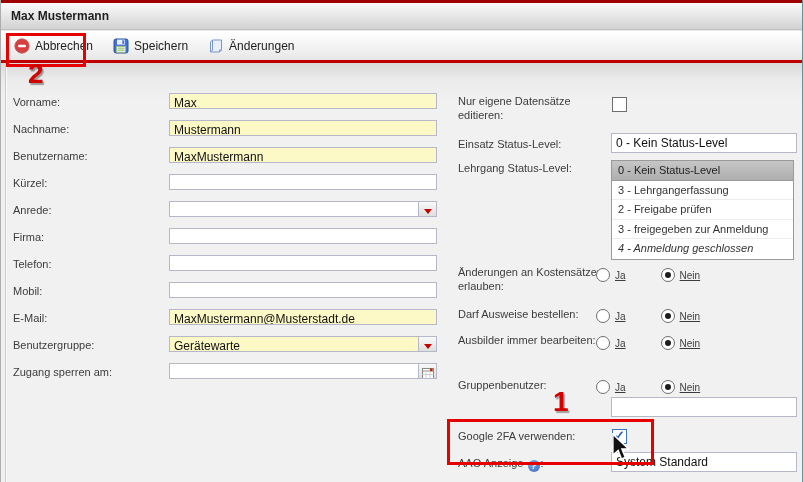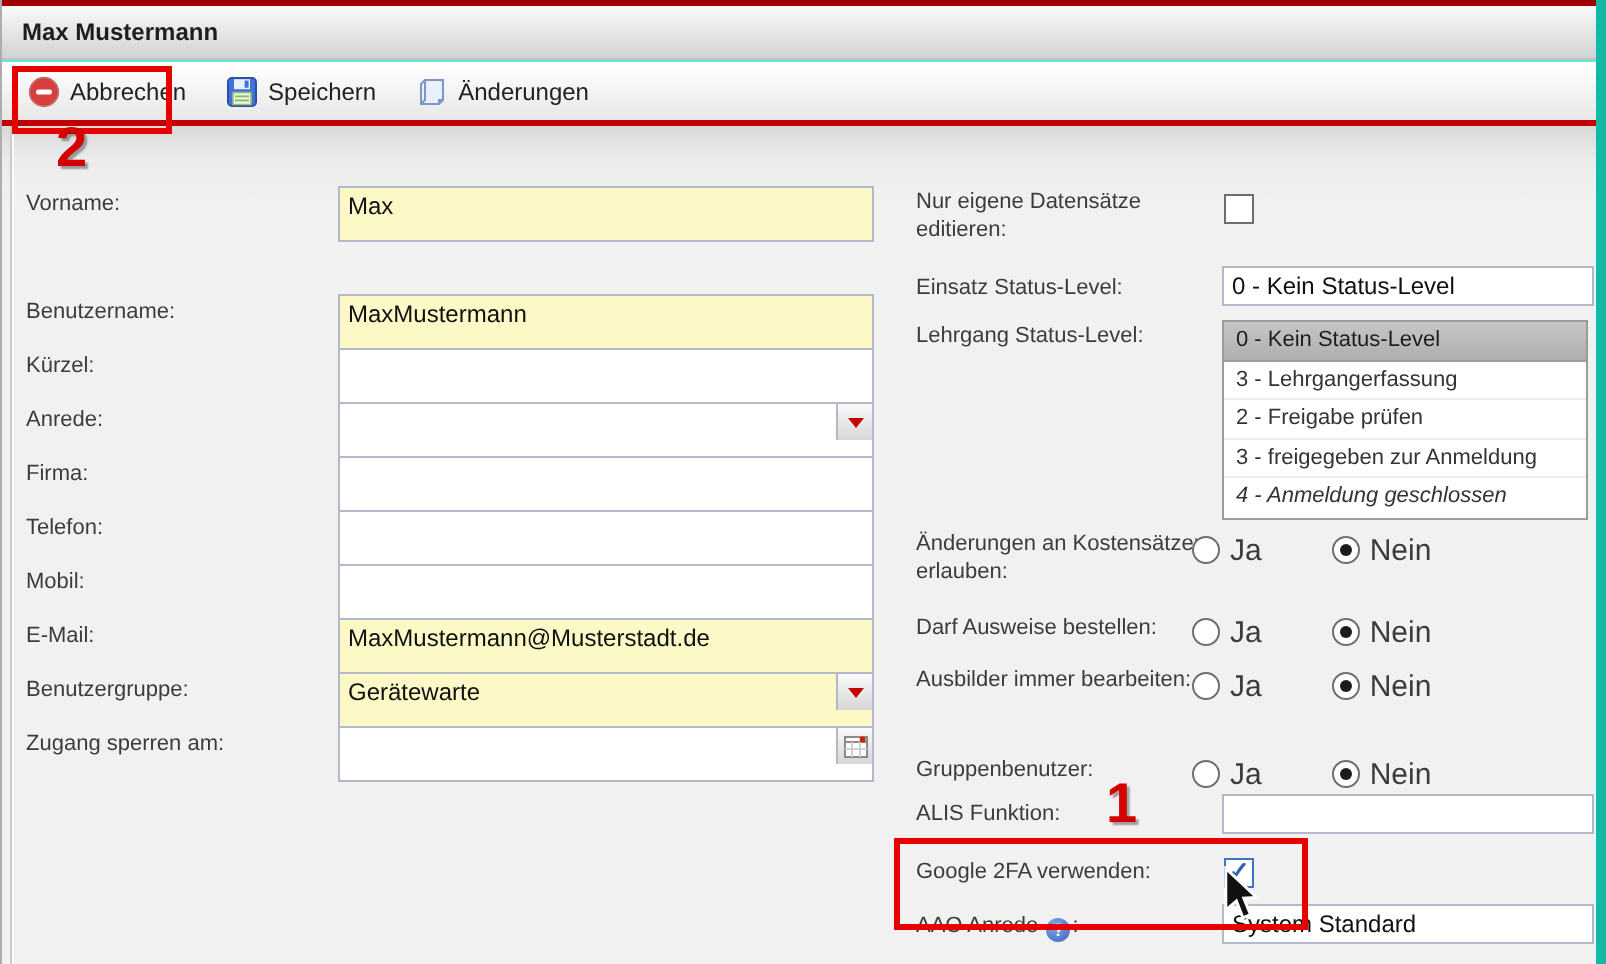--- a/index.html
+++ b/index.html
@@ -1,20 +1,20 @@
 <!DOCTYPE html>
 <html><head>
 <meta charset="utf-8">
 <style>
   html,body{margin:0;padding:0;background:#fff;}
   #app{
     position:relative;width:803px;height:482px;overflow:hidden;
     font-family:"Liberation Sans",sans-serif;
-    background:#5eead4;
-    border-left:1px solid #adadad;border-right:5px solid #14b8a6;
+    background:#e5e5e5;
+    border-left:1px solid #adadad;border-right:1px solid #14b8a6;
     box-sizing:border-box;
   }
   
   .topline{position:absolute;left:0;top:0;width:100%;height:3px;background:#9e0000;}
   .titlebar{
     position:absolute;left:0;top:3px;width:100%;height:27px;
     background:linear-gradient(#fafafa,#d2d2d2);
     border-bottom:1px solid #c2c2c2;box-sizing:border-box;
   }
   .titlebar .title{position:absolute;left:10px;top:6px;font-size:12px;font-weight:bold;color:#1e1e1e;}
@@ -30,21 +30,21 @@
   .formarea{
     position:absolute;left:0;top:63px;width:100%;height:419px;
     background:linear-gradient(#d9d9d9 0px,#ebebeb 16px,#f1f1f1 38px);
   }
   .insetL{position:absolute;left:4px;top:63px;width:1px;height:419px;background:#cccccc;}
   .insetL2{position:absolute;left:5px;top:63px;width:1px;height:419px;background:#fafafa;}
   .lrow{position:absolute;left:0;width:450px;height:21px;}
   .flabel{position:absolute;left:12px;top:3px;font-size:11px;color:#3c3c3c;white-space:nowrap;}
   .rlabel{position:absolute;left:457px;width:148px;font-size:11px;color:#3c3c3c;line-height:14px;}
   .tinput{
-    position:absolute;left:168px;top:0;width:268px;height:28px;
+    position:absolute;left:168px;top:0;width:268px;height:16px;
     border:1px solid #b5b8c8;background:#fff;box-sizing:border-box;
     font-size:12px;color:#101010;line-height:18px;padding:0 4px;overflow:hidden;white-space:nowrap;
   }
   .tinput.yellow{background:#fdf9c6;}
   .trigger{
     position:absolute;right:0;top:0;width:18px;height:18px;
     background:linear-gradient(#f9f9f9,#d7d7d7);
     border-left:1px solid #b5b8c8;box-sizing:border-box;
     display:flex;align-items:center;justify-content:center;cursor:pointer;
   }
@@ -54,21 +54,21 @@
     border:1px solid #b5b8c8;background:#fff;box-sizing:border-box;
     font-size:12px;color:#101010;line-height:18px;padding:0 4px;overflow:hidden;white-space:nowrap;
   }
   
   .cb{position:absolute;width:13px;height:13px;border:1px solid #6e6e6e;background:#fff;box-sizing:content-box;}
   .cb.checked{border-color:#3b76c4;}
   .cb.checked::after{content:"✓";position:absolute;left:1px;top:-2px;font-size:13px;font-weight:bold;color:#2f62b5;}
   .radiorow{position:absolute;left:595px;height:16px;display:flex;align-items:center;}
   .radio{width:12px;height:12px;border:1px solid #6e6e6e;border-radius:50%;background:#fff;display:inline-block;position:relative;box-sizing:content-box;}
   .radio.sel::after{content:"";position:absolute;left:3px;top:3px;width:6px;height:6px;border-radius:50%;background:#1c1c1c;}
-  .radio-label{font-size:15px;color:#3c3c3c;margin:0 0 0 5px;}
+  .radio-label{font-size:10px;color:#3c3c3c;margin:0 0 0 5px;text-decoration:underline;}
   .radio-gap{width:35px;display:inline-block;}
   
   .dlist{
     position:absolute;left:610px;top:160px;width:183px;height:100px;
     background:#fff;border:1px solid #9a9a9a;box-sizing:border-box;z-index:2;
   }
   .ditem{height:19.6px;line-height:19.6px;padding-left:6px;font-size:11px;color:#333;border-bottom:1px solid #ececec;box-sizing:border-box;cursor:pointer;white-space:nowrap;}
   .ditem:last-child{border-bottom:none;font-style:italic;}
   .ditem.sel{background:linear-gradient(#c6c6c6,#aeaeae);border-bottom:1px solid #9a9a9a;color:#1d1d1d;}
   
@@ -124,20 +124,24 @@
     </div>
   </div>
 
   <div class="formarea"></div>
   <div class="insetL"></div>
   <div class="insetL2"></div>
 
   <div class="lrow" style="top:93px">
     <span class="flabel">Vorname:</span>
     <div class="tinput yellow"><span>Max</span></div>
+  </div>
+  <div class="lrow" style="top:120px">
+    <span class="flabel">Nachname:</span>
+    <div class="tinput yellow"><span>Mustermann</span></div>
   </div>
   <div class="lrow" style="top:147px">
     <span class="flabel">Benutzername:</span>
     <div class="tinput yellow"><span>MaxMustermann</span></div>
   </div>
   <div class="lrow" style="top:174px">
     <span class="flabel">Kürzel:</span>
     <div class="tinput"><span></span></div>
   </div>
   <div class="lrow" style="top:201px">
@@ -235,28 +239,27 @@
 
   <div class="rlabel" style="top:378px">Gruppenbenutzer:</div>
   <div class="radiorow" style="top:379px">
     <span class="radio"></span>
       <span class="radio-label">Ja</span>
     <span class="radio-gap"></span>
     <span class="radio sel"></span>
       <span class="radio-label">Nein</span>
   </div>
 
-  <div class="rlabel" style="top:400px">ALIS Funktion:</div>
   <div class="rinput" style="top:397px"><span></span></div>
 
   <div class="rlabel" style="top:429px">Google 2FA verwenden:</div>
   <span class="cb checked" style="left:611px;top:429px"></span>
 
   <div class="rlabel" style="top:456px">
-    <span>AAO Anrede</span>
+    <span>AAO Anzeige</span>
     <span class="help-icon">?</span><span>:</span>
   </div>
   <div class="rinput" style="top:452px"><span>System Standard</span></div>
 
   <div class="ann-box" style="left:5px;top:33px;width:74px;height:28px"></div>
   <div class="ann-num" style="left:27px;top:58px">2</div>
 
   <div class="ann-box" style="left:446px;top:419px;width:201px;height:40px"></div>
   <div class="ann-num" style="left:552px;top:386px">1</div>
 

